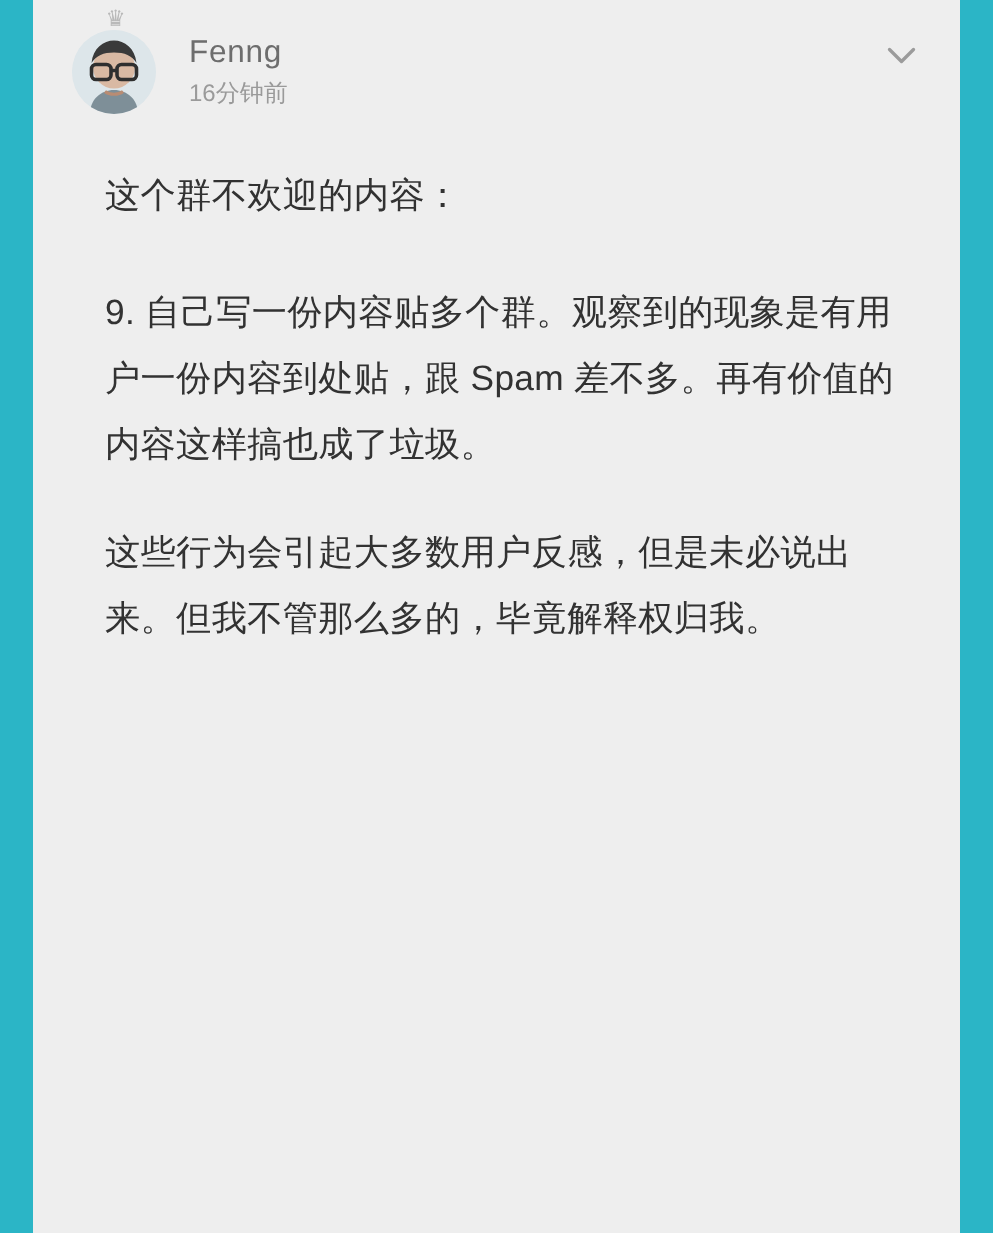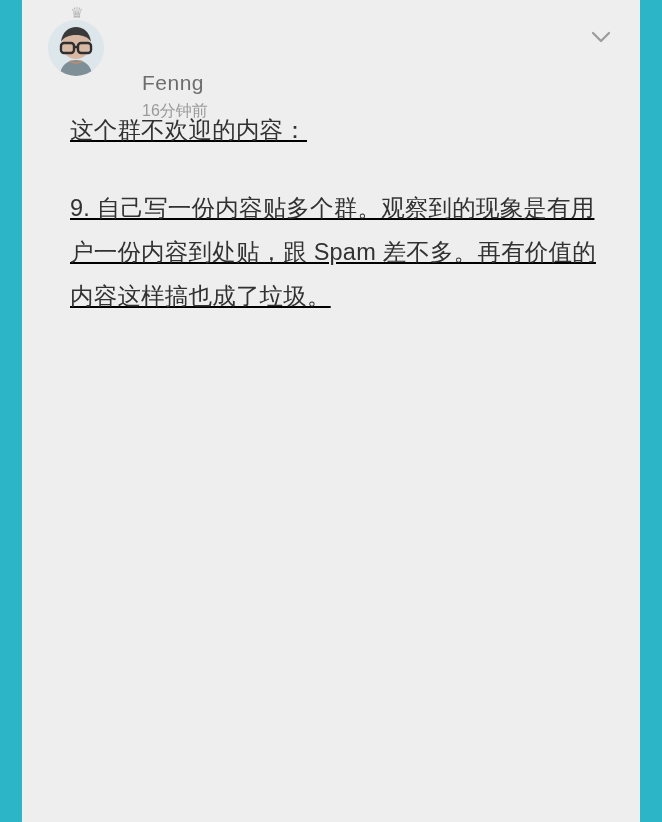--- a/index.html
+++ b/index.html
@@ -60,23 +60,22 @@
     top: 4px;
     width: 56px;
     height: 56px;
     border-radius: 50%;
     background: #dfe7ea;
     overflow: hidden;
   }
   .avatar svg { display: block; }
   .name-block {
     position: absolute;
-    left: 120px;
+    left: 104px;
     top: 22px;
-    margin-top: 48px;
   }
   .user-name {
     font-size: 21px;
     color: #6d6d6d;
     line-height: 26px;
     letter-spacing: 0.5px;
   }
   .time-ago {
     font-size: 16px;
     color: #9a9a9a;
@@ -89,21 +88,20 @@
     right: 24px;
     top: 22px;
     width: 30px;
     height: 30px;
     cursor: pointer;
   }
   .chevron svg { display: block; }
   .post-body {
     padding: 4px 26px 0 48px;
     box-sizing: border-box;
-    text-decoration: underline;
   }
   .para {
     font-size: 23.5px;
     line-height: 44px;
     color: #323232;
     margin: 0 0 28px 0;
     word-break: break-word;
     letter-spacing: 0.2px;
   }
   .para.first {
@@ -146,16 +144,17 @@
       <div class="chevron">
         <svg width="30" height="30" viewBox="0 0 30 30" aria-hidden="true">
           <path d="M7 11l8 8 8-8" fill="none" stroke="#9b9b9b" stroke-width="2.2" stroke-linecap="round" stroke-linejoin="round"></path>
         </svg>
       </div>
     </div>
 
     <div class="post-body">
       <p class="para first">这个群不欢迎的内容：</p>
       <p class="para">9. 自己写一份内容贴多个群。观察到的现象是有用户一份内容到处贴，跟 Spam 差不多。再有价值的内容这样搞也成了垃圾。</p>
+      <p class="para last">这些行为会引起大多数用户反感，但是未必说出来。但我不管那么多的，毕竟解释权归我。</p>
     </div>
 
   </div>
 </div>
 
 </body></html>

